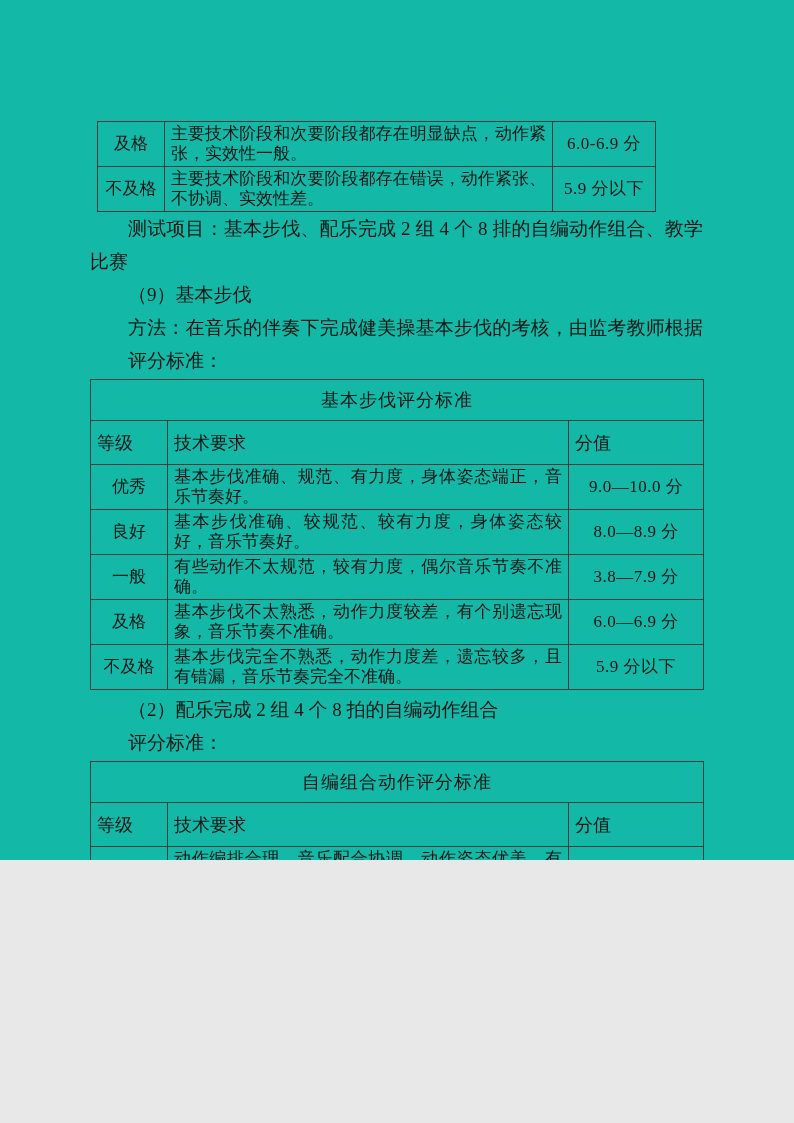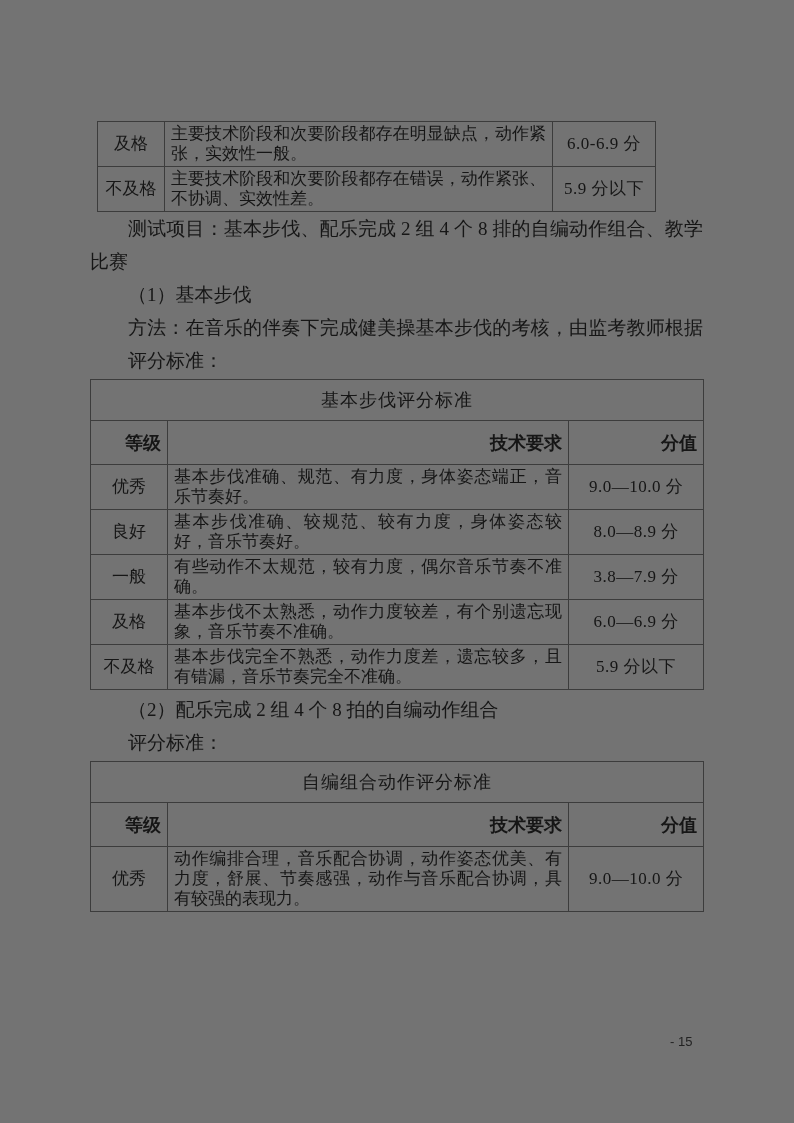--- a/index.html
+++ b/index.html
@@ -1,20 +1,20 @@
 <!DOCTYPE html>
 <html><head>
 <meta charset="utf-8">
 <style>
   html, body { margin: 0; padding: 0; background: #e8e8e8; }
   .page {
     position: relative;
     width: 794px;
-    height: 1123px;
-    background: #737373;
+    height: 860px;
+    background: #14b8a6;
     font-family: "Liberation Serif", "DejaVu Serif", serif;
     color: #161616;
     overflow: hidden;
     box-sizing: border-box;
   }
   .content {
     position: absolute;
     left: 90px;
     top: 121px;
     width: 613px;
@@ -40,24 +40,23 @@
   td.c-grade  { text-align: center; }
   td.c-req    { text-align: justify; padding: 2px 9px; }
   td.c-score  { text-align: center; letter-spacing: 0.5px; }
   tr.row-title td {
     text-align: center;
     font-size: 18px;
     height: 41px;
     letter-spacing: 1px;
   }
   tr.row-head td {
-    text-align: right;
+    text-align: left;
     font-size: 18px;
     height: 44px;
-    font-weight: bold;
   }
 
   
   .para {
     font-size: 19px;
     line-height: 33px;
     margin: 0;
   }
   .indent { text-indent: 38px; }
   .jline      { text-align: justify; text-align-last: justify; }
@@ -97,21 +96,21 @@
         </tr>
       </tbody>
     </table>
 
 
     <div class="para">
       <div class="jline indent">测试项目：基本步伐、配乐完成 2 组 4 个 8 排的自编动作组合、教学</div>
       <div>比赛</div>
     </div>
 
-    <p class="para indent">（1）基本步伐</p>
+    <p class="para indent">（9）基本步伐</p>
 
     <div class="para">
       <div class="jline indent">方法：在音乐的伴奏下完成健美操基本步伐的考核，由监考教师根据</div>
     </div>
 
     <p class="para indent">评分标准：</p>
 
     <table class="tbl tbl-main">
       <colgroup>
           <col style="width:77px">

